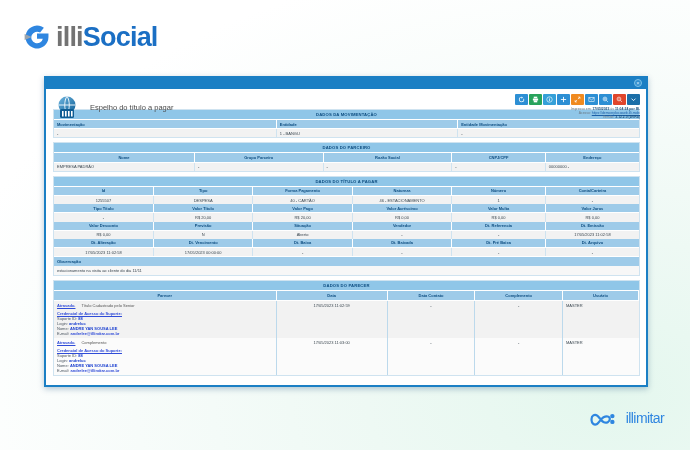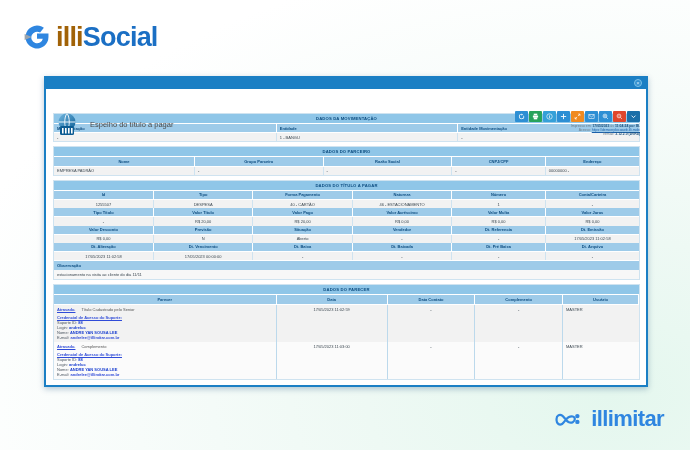--- a/index.html
+++ b/index.html
@@ -21,21 +21,21 @@
   
   .brand{
     position:absolute; left:22px; top:22px;
     display:flex; align-items:center; gap:4px;
   }
   .brand-mark{ width:30px; height:30px; position:relative; }
   .brand-text{
     font-size:27px; font-weight:bold; letter-spacing:-0.8px;
     line-height:30px;
   }
-  .brand-text .a{ color:#a16207; }
+  .brand-text .a{ color:#737373; }
   .brand-text .b{ color:#1b6fc4; }
 
   
   .window{
     position:absolute; left:44px; top:76px;
     width:604px; height:311px;
     background:#ffffff;
     border:2px solid #1b7fc4;
     border-top:none;
     box-shadow:0 2px 6px rgba(0,60,110,.28);
@@ -48,21 +48,21 @@
   .win-close{
     width:8px;height:8px;border-radius:50%;
     background:#2f8fd0; border:1px solid #7fc2e8;
     color:#cfe9f8; font-size:6px; line-height:6px; text-align:center;
   }
   .win-body{ position:relative; height:296px; background:#fff; overflow:hidden; }
 
   
   .app-head{
     display:flex; align-items:flex-start;
-    padding:22px 6px 2px 8px; height:20px;
+    padding:5px 6px 2px 8px; height:20px;
   }
   .app-logo{ width:26px; height:26px; position:relative; flex:0 0 26px; }
   .app-title{
     font-size:7.5px; color:#4a4a4a; margin-left:10px; margin-top:9px;
     white-space:nowrap;
   }
   .head-right{ margin-left:auto; text-align:right; }
   .toolbar{ display:flex; gap:1px; justify-content:flex-end; }
   .tb{
     width:13px;height:11px; border-radius:1px;
@@ -139,21 +139,21 @@
   .cred .mail{ color:#2f4bd8; font-weight:bold; }
   .mid{ text-align:center; }
 
   
   .footer{
     position:absolute; right:26px; bottom:22px;
     display:flex; align-items:center; gap:3px;
   }
   .inf-mark{ width:34px; height:18px; }
   .footer-text{
-    font-size:22px; font-weight:bold; color:#2f86e0;
+    font-size:14px; font-weight:normal; color:#2f86e0;
     letter-spacing:-0.6px; line-height:19px;
   }
 </style>
 </head>
 <body>
 
 <div class="page-bg"></div>
 
 <div class="brand">
   <span class="brand-mark">

